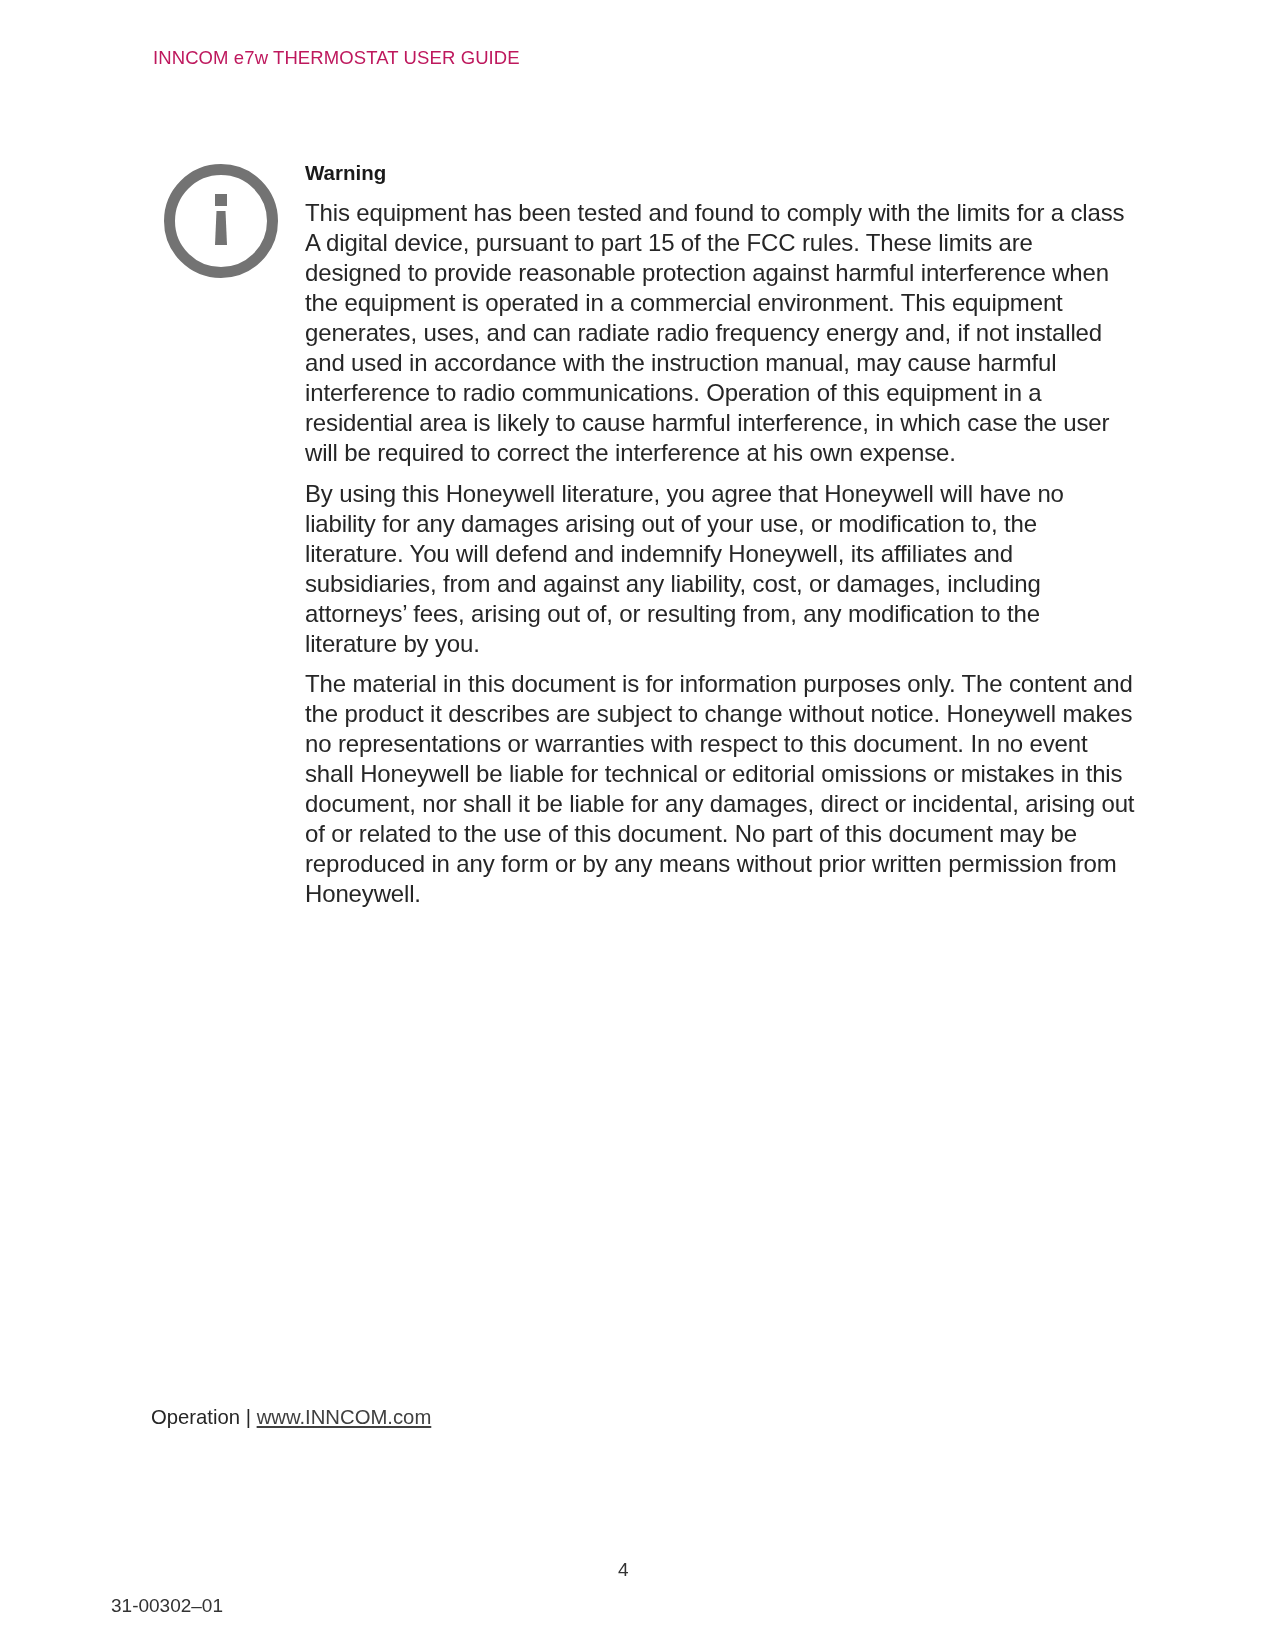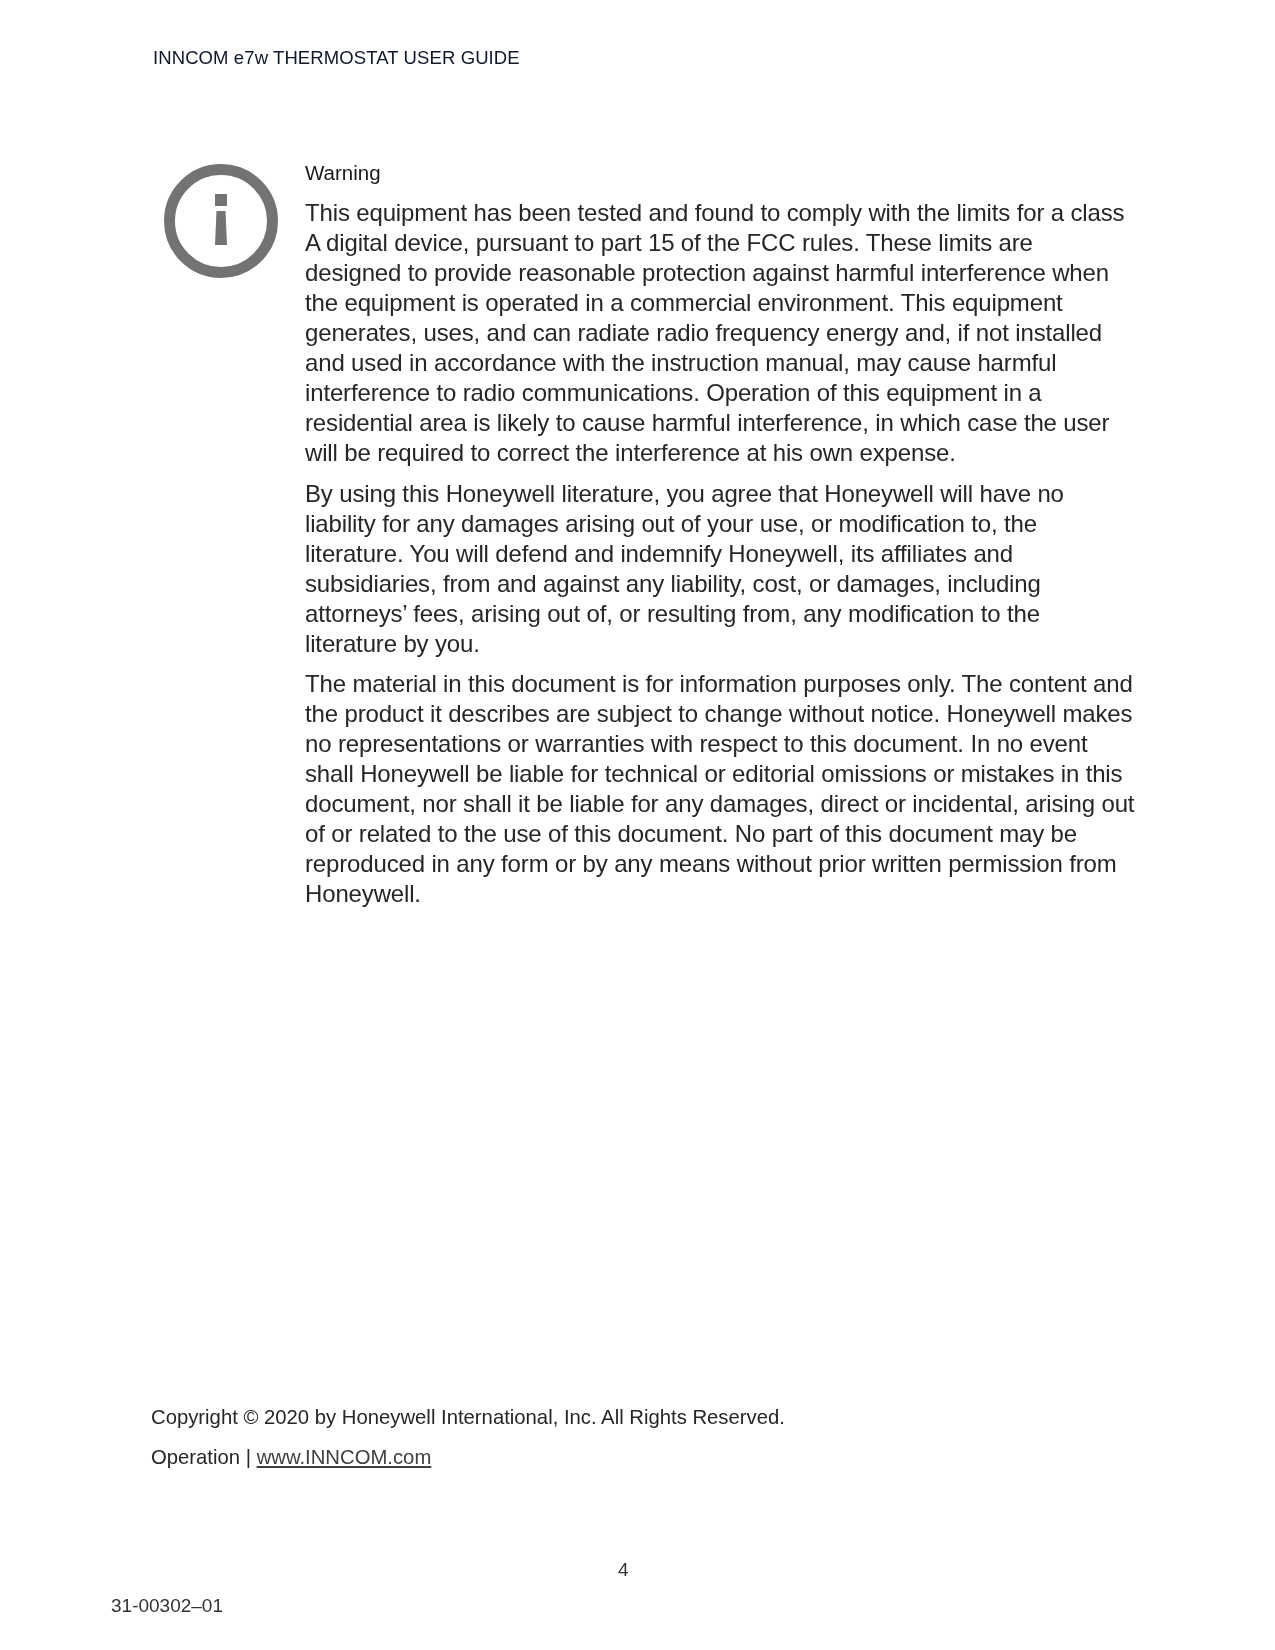--- a/index.html
+++ b/index.html
@@ -3,31 +3,31 @@
 <meta charset="utf-8">
 <style>
   html, body { margin: 0; padding: 0; background: #ffffff; }
   body {
     width: 1275px; height: 1650px; position: relative; overflow: hidden;
     font-family: "Liberation Sans", "DejaVu Sans", sans-serif;
     color: #222222;
   }
   .running-header {
     position: absolute; left: 153px; top: 47px;
-    font-size: 18.5px; color: #0f172a; letter-spacing: 0.1px;
+    font-size: 18.5px; color: #be185d; letter-spacing: 0.1px;
     white-space: nowrap;
   }
   .info-icon {
     position: absolute; left: 163px; top: 163px; width: 116px; height: 116px;
   }
   .notice {
     position: absolute; left: 305px; top: 158px; width: 830px;
   }
   .notice-title {
-    font-size: 20.5px; font-weight: normal; color: #1a1a1a;
+    font-size: 20.5px; font-weight: bold; color: #1a1a1a;
     line-height: 30px; margin: 0 0 10px 0;
   }
   .notice p {
     margin: 0 0 10.5px 0;
     font-size: 24px; line-height: 30px; color: #262626;
     letter-spacing: -0.15px;
   }
   .copyright-block {
     position: absolute; left: 151px; top: 1397px;
     font-size: 20.3px; line-height: 40px; color: #262626;
@@ -54,18 +54,17 @@
 </svg>
 
 <div class="notice">
   <div class="notice-title">Warning</div>
   <p>This equipment has been tested and found to comply with the limits for a class A digital device, pursuant to part 15 of the FCC rules. These limits are designed to provide reasonable protection against harmful interference when the equipment is operated in a commercial environment. This equipment generates, uses, and can radiate radio frequency energy and, if not installed and used in accordance with the instruction manual, may cause harmful interference to radio communications. Operation of this equipment in a residential area is likely to cause harmful interference, in which case the user will be required to correct the interference at his own expense.</p>
   <p>By using this Honeywell literature, you agree that Honeywell will have no liability for any damages arising out of your use, or modification to, the literature. You will defend and indemnify Honeywell, its affiliates and subsidiaries, from and against any liability, cost, or damages, including attorneys’ fees, arising out of, or resulting from, any modification to the literature by you.</p>
   <p>The material in this document is for information purposes only. The content and the product it describes are subject to change without notice. Honeywell makes no representations or warranties with respect to this document. In no event shall Honeywell be liable for technical or editorial omissions or mistakes in this document, nor shall it be liable for any damages, direct or incidental, arising out of or related to the use of this document. No part of this document may be reproduced in any form or by any means without prior written permission from Honeywell.</p>
 </div>
 
 <div class="copyright-block">
-  <div>Copyright © 2020 by Honeywell International, Inc. All Rights Reserved.</div>
   <div><span>Operation</span><span style="white-space:pre"> | </span><a href="#">www.INNCOM.com</a></div>
 </div>
 
 <div class="footer-doc">31-00302–01</div>
 <div class="footer-page">4</div>
 
 </body></html>

